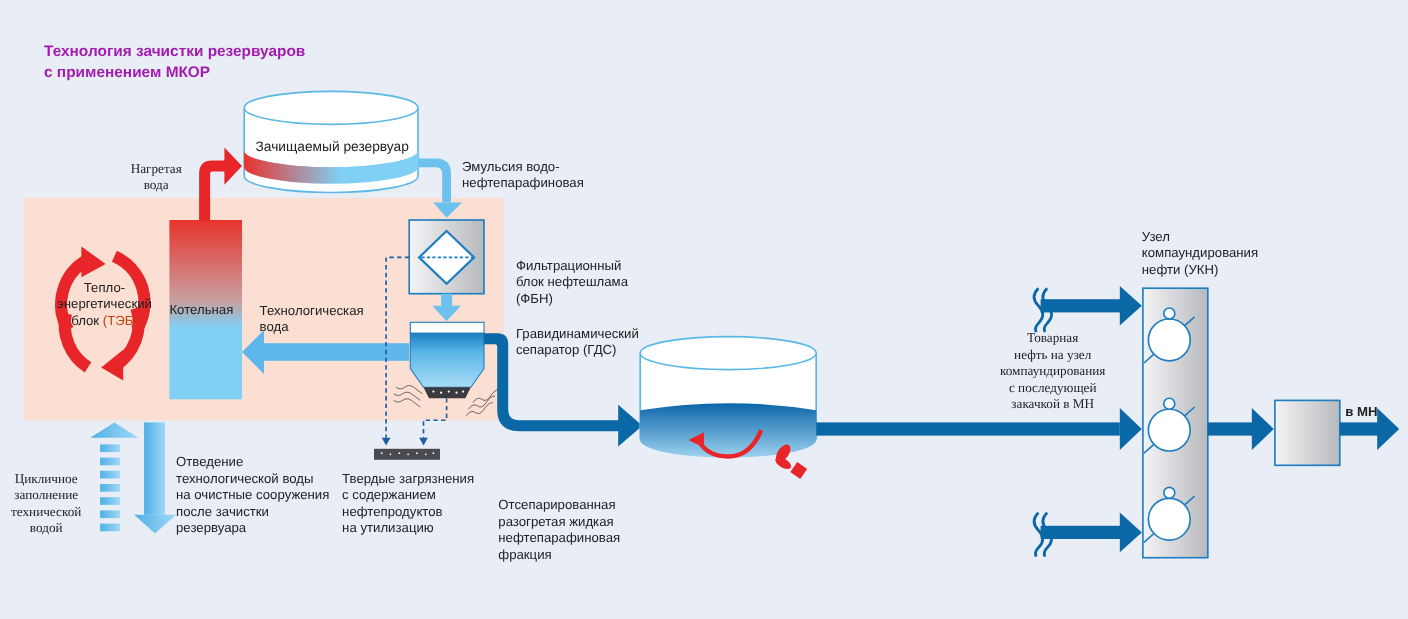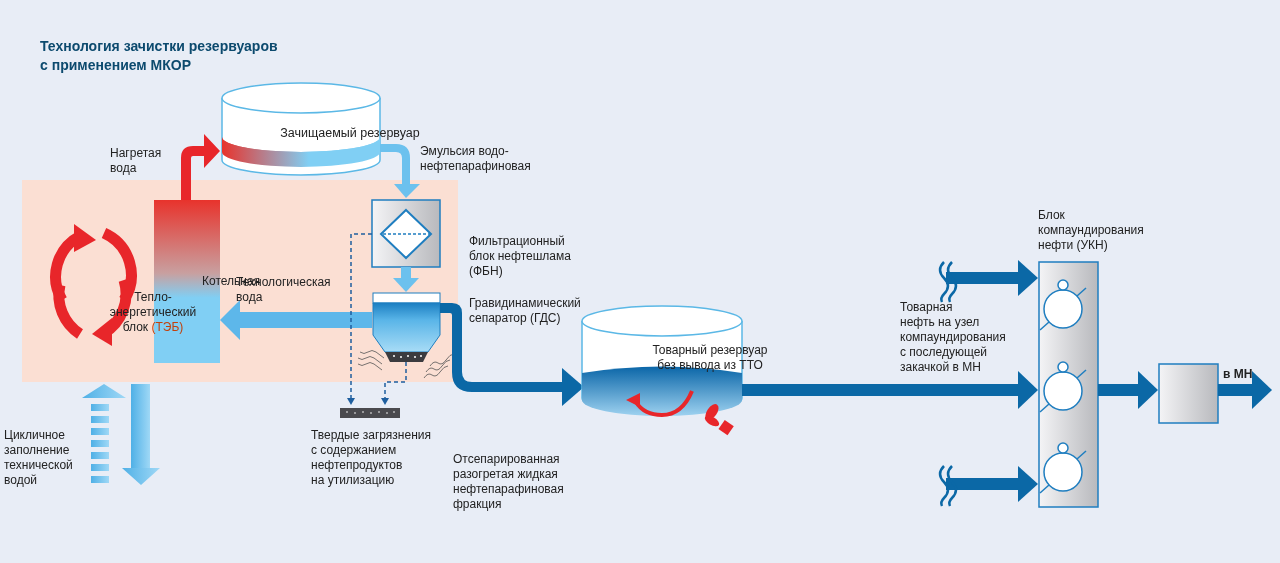--- a/index.html
+++ b/index.html
@@ -1,21 +1,21 @@
 <!DOCTYPE html>
 <html><head>
 <meta charset="utf-8">
 <style>
   html, body { margin:0; padding:0; }
   body { width:1280px; height:563px; background:#e8edf6; font-family:"Liberation Sans", sans-serif; overflow:hidden; position:relative; color:#222; }
   #stage { position:absolute; left:0; top:0; width:1280px; height:563px; }
   .lbl { position:absolute; font-size:12px; line-height:15px; color:#222; white-space:pre-line; font-family:"Liberation Sans", sans-serif; }
-  .title { position:absolute; left:40px; top:37px; font-size:14px; line-height:19px; font-weight:bold; color:#0c4a6e; white-space:pre-line; }
-  .right { text-align:left; }
-  .center { text-align:center;padding-left:48px; }
+  .title { position:absolute; left:40px; top:37px; font-size:14px; line-height:19px; font-weight:bold; color:#a21caf; white-space:pre-line; }
+  .right { text-align:center;font-family:Liberation Serif, serif; }
+  .center { text-align:center; }
   .red { color:#c2410c; }
 </style>
 </head>
 <body>
 
 <div id="stage">
 <svg width="1280" height="563" viewBox="0 0 1280 563" style="position:absolute;left:0;top:0;">
   <defs>
     <linearGradient id="gBoiler" x1="0" y1="0" x2="0" y2="1">
       <stop offset="0" stop-color="#e8332c"></stop>
@@ -235,46 +235,49 @@
 
 <div class="lbl center" style="left:224px;top:126px;width:156px;font-size:12.5px;">Зачищаемый резервуар</div>
 <div class="lbl right" style="left:110px;top:146px;width:64px;">Нагретая
 вода</div>
 <div class="lbl" style="left:420px;top:144px;">Эмульсия водо-
 нефтепарафиновая</div>
 <div class="lbl" style="left:469px;top:210px;margin-top:24px;">Фильтрационный
 блок нефтешлама
 (ФБН)</div>
 
-<div class="lbl center" style="left:50px;top:254px;width:110px;margin-top:36px;"><span>Тепло-
+<div class="lbl center" style="left:40px;top:254px;width:110px;"><span>Тепло-
 энергетический
 блок</span> <span class="red">(ТЭБ)</span></div>
 <div class="lbl center" style="left:154px;top:274px;width:44px;">Котельная</div>
 <div class="lbl" style="left:236px;top:275px;">Технологическая
 вода</div>
 <div class="lbl" style="left:469px;top:296px;">Гравидинамический
 сепаратор (ГДС)</div>
 
-<div class="lbl center" style="left:590px;top:343px;width:144px;">Товарный резервуар
-без вывода из ТТО</div>
 
 <div class="lbl right" style="left:4px;top:428px;width:76px;">Цикличное
 заполнение
 технической
 водой</div>
+<div class="lbl" style="left:160px;top:413px;">Отведение
+технологической воды
+на очистные сооружения
+после зачистки
+резервуара</div>
 <div class="lbl" style="left:311px;top:428px;">Твердые загрязнения
 с содержанием
 нефтепродуктов
 на утилизацию</div>
 <div class="lbl" style="left:453px;top:407px;margin-top:45px;">Отсепарированная
 разогретая жидкая
 нефтепарафиновая
 фракция</div>
 
-<div class="lbl" style="left:1038px;top:208px;">Блок
+<div class="lbl" style="left:1038px;top:208px;">Узел
 компаундирования
 нефти (УКН)</div>
 <div class="lbl right" style="left:900px;top:300px;width:114px;">Товарная
 нефть на узел
 компаундирования
 с последующей
 закачкой в МН</div>
 <div class="lbl" style="left:1223px;top:367px;font-weight:bold;">в МН</div>
 </div>
 

